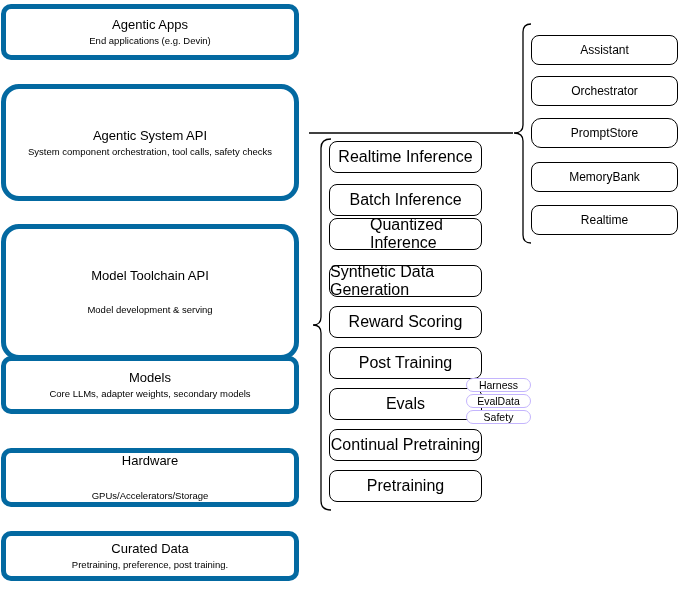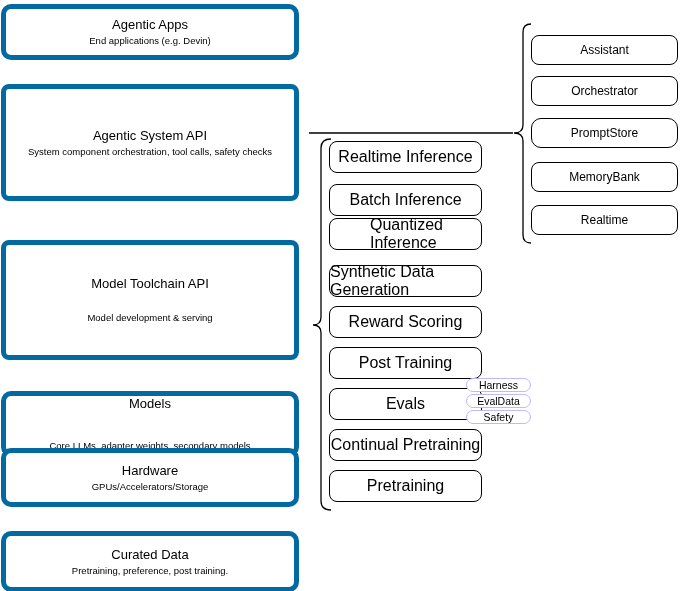--- a/index.html
+++ b/index.html
@@ -11,21 +11,21 @@
     font-family:"Liberation Sans",sans-serif;
     overflow:hidden;
   }
   .connectors{position:absolute;left:0;top:0;z-index:1;pointer-events:none;}
   .lbox{
     position:absolute;left:1px;width:298px;box-sizing:border-box;
     border:5px solid #0369a1;border-radius:10px;background:#fff;
     display:flex;flex-direction:column;align-items:center;justify-content:center;
     gap:3px;text-align:center;z-index:2;
   }
-  .lbox.big{border-radius:8px;}
+  .lbox.big{border-radius:18px;}
   .ltitle{font-size:13px;line-height:15px;}
   .lsub{font-size:9.5px;line-height:12px;}
   .mbox{
     position:absolute;left:329px;width:153px;height:32px;box-sizing:border-box;
     border:1px solid #000;border-radius:8px;background:#fff;
     display:flex;align-items:center;justify-content:center;
     font-size:16px;z-index:2;
   }
   .rbox{
     position:absolute;left:531px;width:147px;height:30px;box-sizing:border-box;
@@ -54,36 +54,36 @@
   <div class="lbox" style="top:4px;height:56px;">
     <div class="ltitle">Agentic Apps</div>
     <div class="lsub">End applications (e.g. Devin)</div>
   </div>
 
   <div class="lbox big" style="top:84px;height:117px;">
     <div class="ltitle">Agentic System API</div>
     <div class="lsub">System component orchestration, tool calls, safety checks</div>
   </div>
 
-  <div class="lbox big" style="top:240px;height:120px;gap:21px;">
+  <div class="lbox big" style="top:224px;height:136px;gap:21px;">
     <div class="ltitle">Model Toolchain API</div>
     <div class="lsub">Model development &amp; serving</div>
   </div>
 
-  <div class="lbox" style="top:391px;height:66px;justify-content:space-between;">
+  <div class="lbox" style="top:356px;height:58px;">
     <div class="ltitle">Models</div>
     <div class="lsub">Core LLMs, adapter weights, secondary models</div>
   </div>
 
-  <div class="lbox" style="top:448px;height:59px;">
+  <div class="lbox" style="top:448px;height:59px;justify-content:space-between;">
     <div class="ltitle">Hardware</div>
     <div class="lsub">GPUs/Accelerators/Storage</div>
   </div>
 
-  <div class="lbox" style="top:531px;height:61px;">
+  <div class="lbox" style="top:531px;height:50px;">
     <div class="ltitle">Curated Data</div>
     <div class="lsub">Pretraining, preference, post training.</div>
   </div>
 
   <div class="mbox" style="top:141px;">
     <span>Realtime Inference</span>
   </div>
   <div class="mbox" style="top:184px;">
     <span>Batch Inference</span>
   </div>

